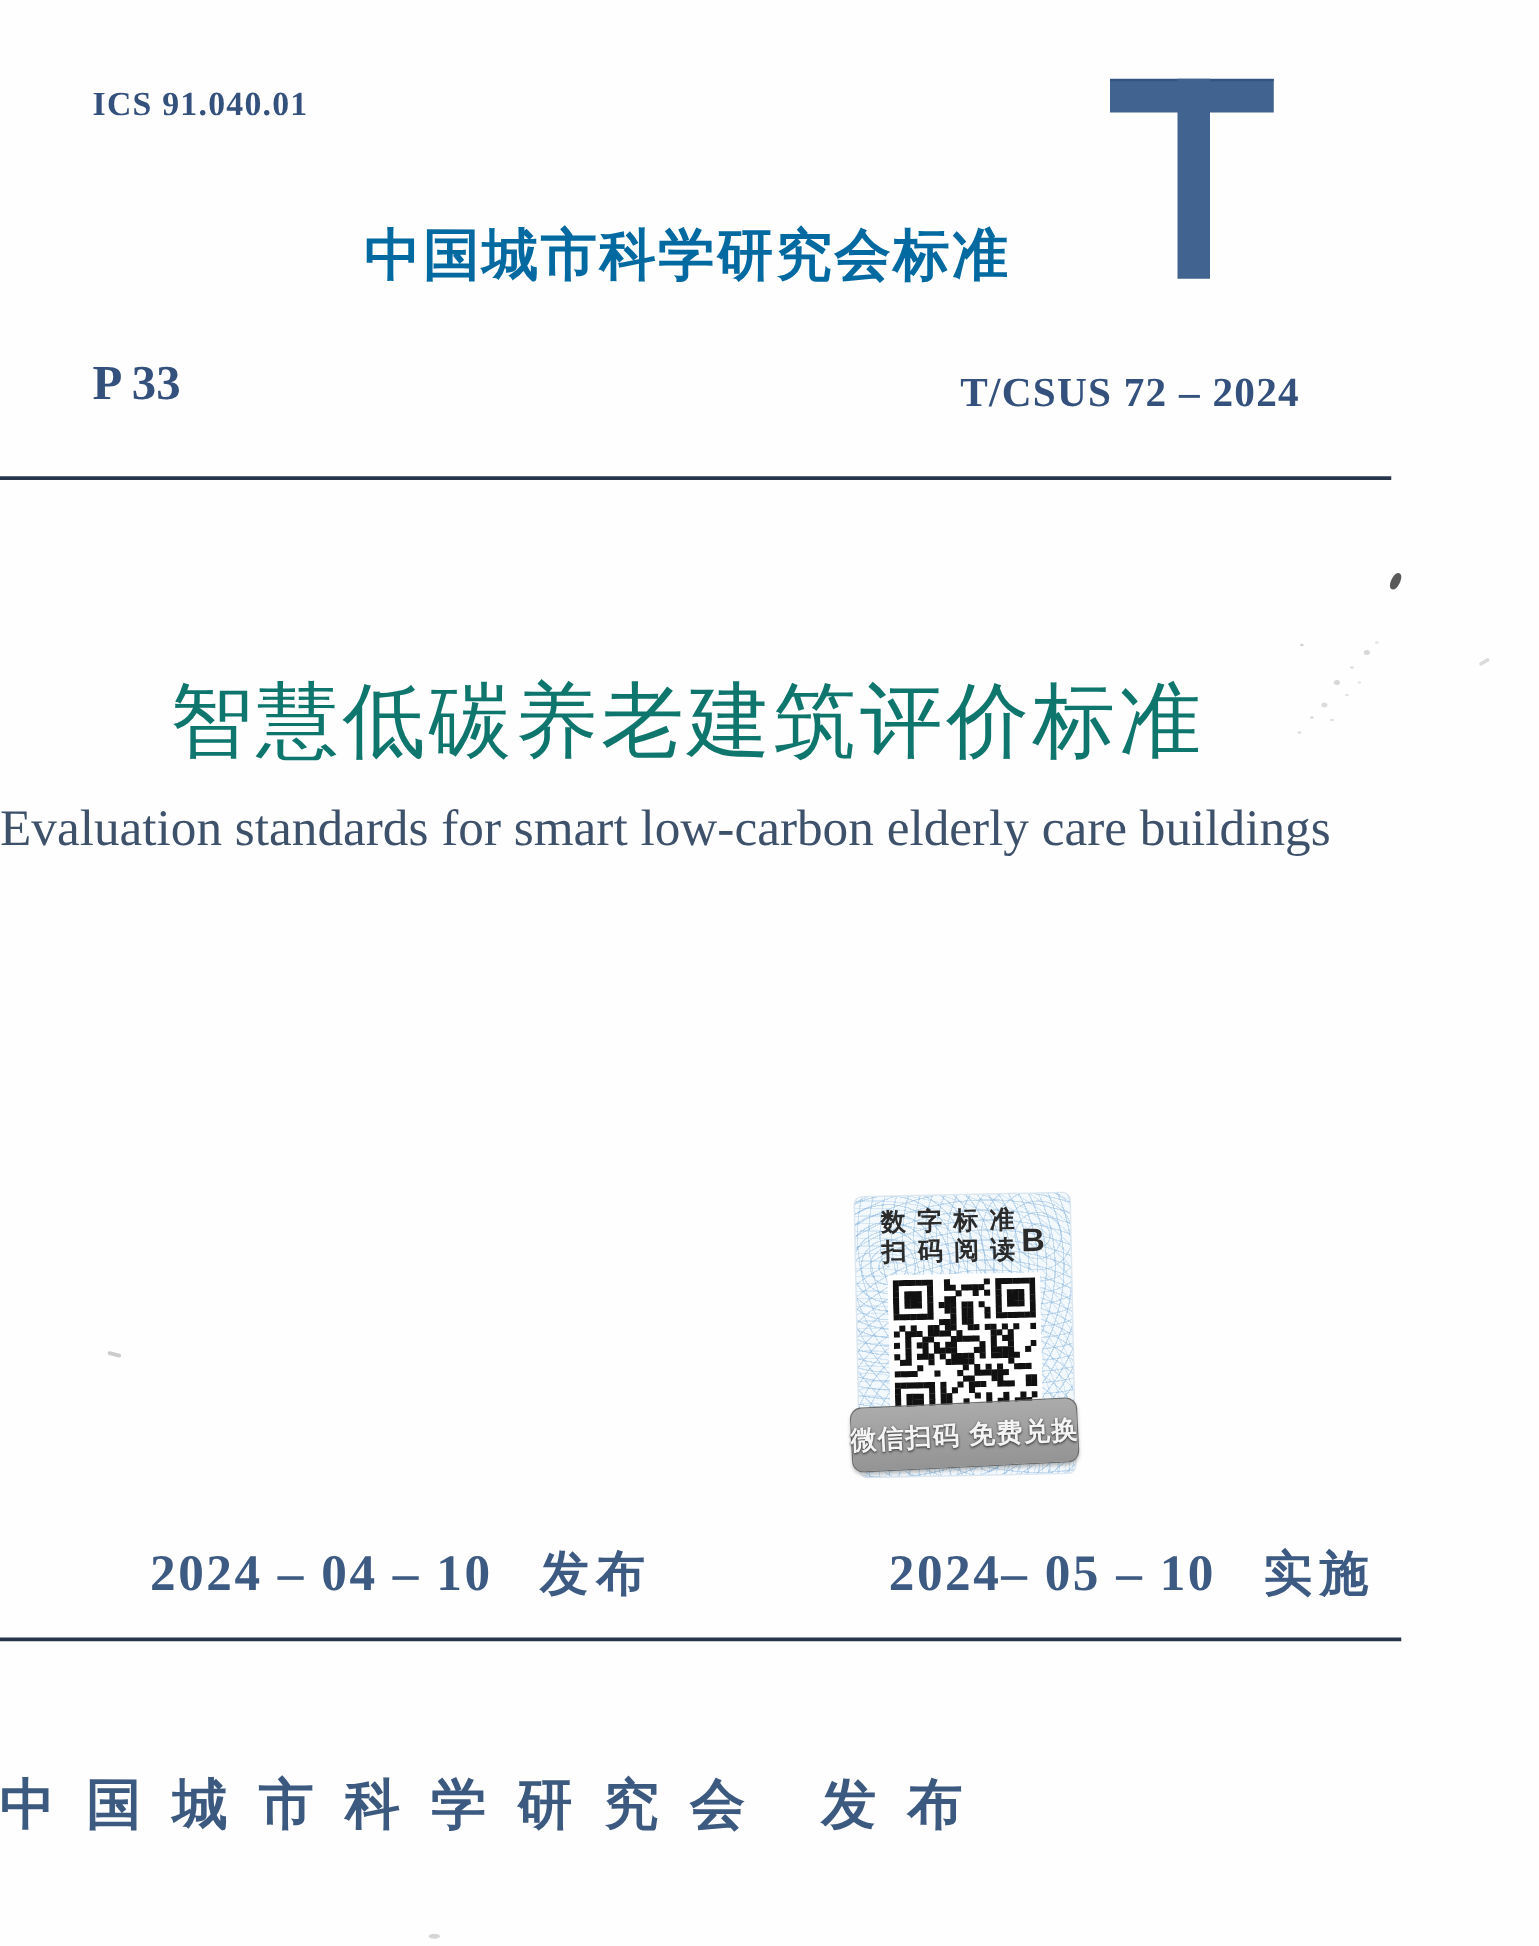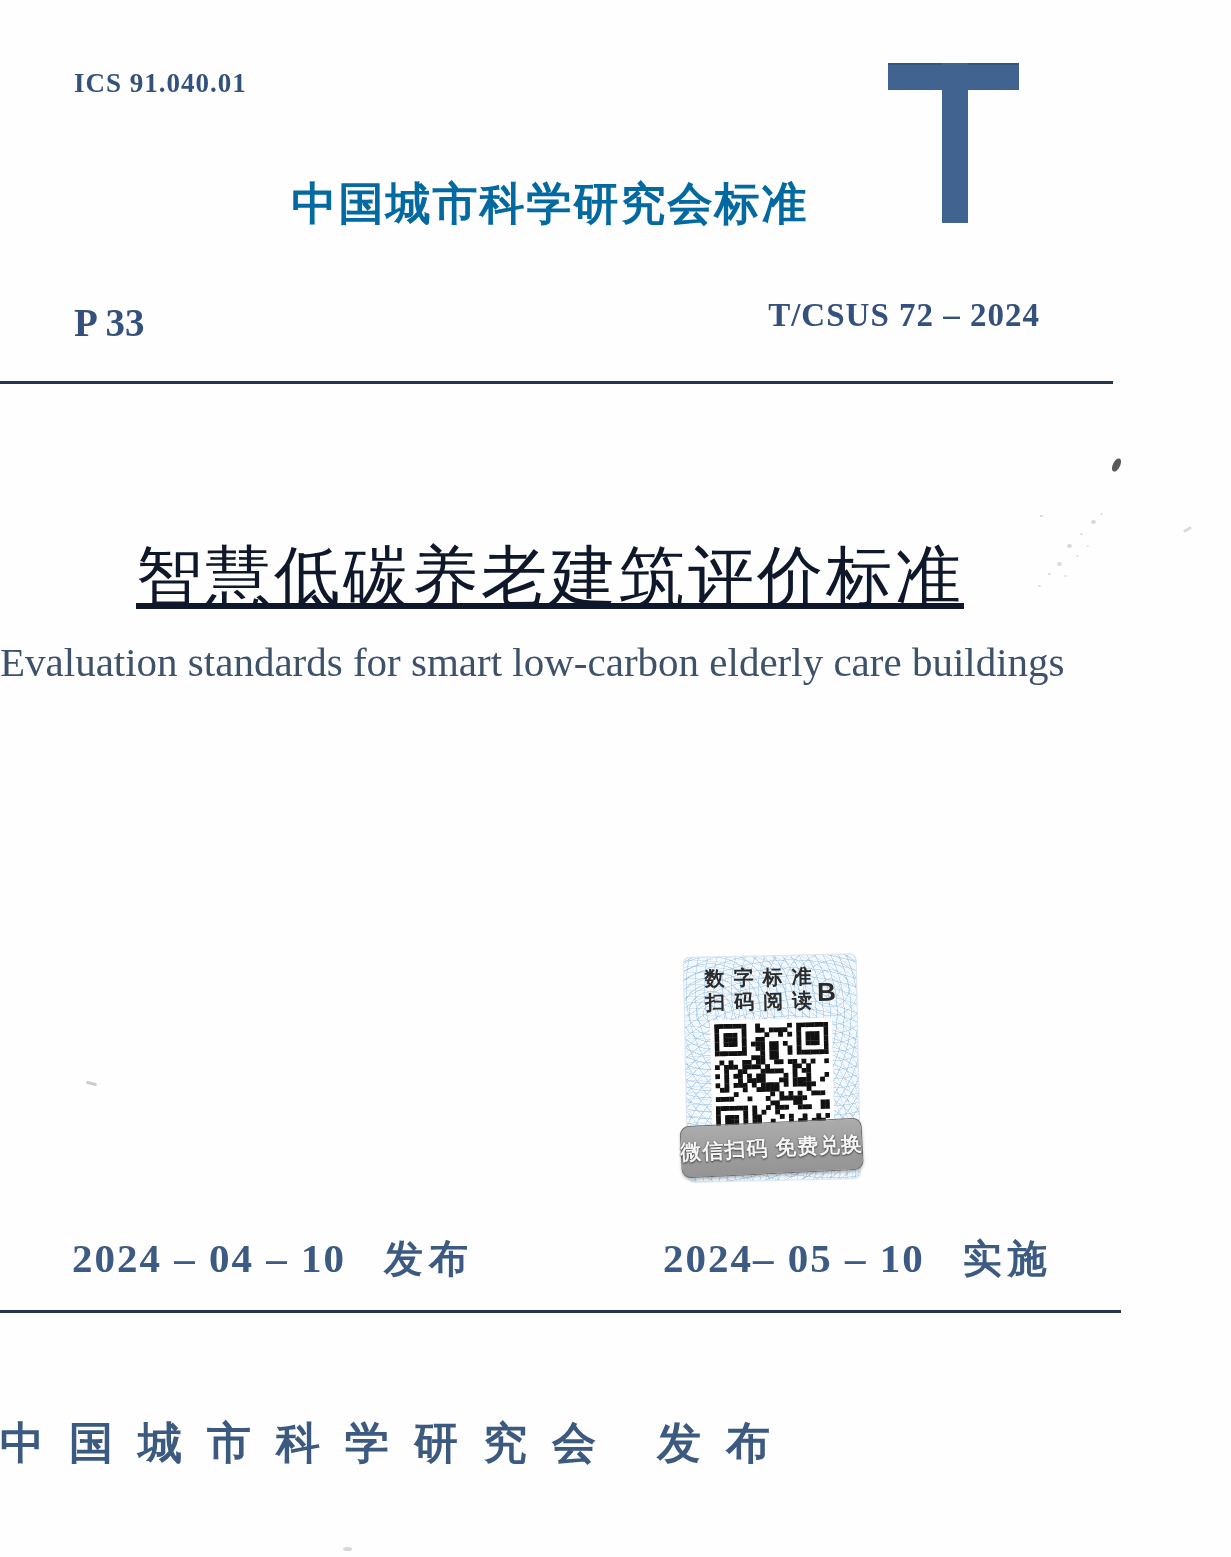--- a/index.html
+++ b/index.html
@@ -23,37 +23,36 @@
   .org-label{
     font-size:45px;font-weight:bold;
     color:#0369a1;letter-spacing:2px;
     font-family:"Liberation Sans", sans-serif;
   }
   .t-logo{left:888px;top:63px;width:131px;height:160px;}
   .t-logo .bar{position:absolute;left:0;top:0;width:131px;height:27px;background:#416390;box-shadow:inset 0 2px 0 #35547e;}
   .t-logo .stem{position:absolute;left:54px;top:0;width:26px;height:160px;background:#416390;}
 
   .p-class{
-    left:74px;top:300px;
+    left:74px;top:284px;
     font-size:39px;font-weight:bold;color:#33517c;
   }
   .std-number{
     right:191px;top:297px;
     font-size:33px;font-weight:bold;color:#33517c;letter-spacing:1px;
   }
   .rule{background:#26354a;height:3px;left:0;}
   .rule-top{top:381px;width:1113px;}
   .rule-bottom{top:1310px;width:1121px;}
 
   
   .title-wrap{left:0;top:532px;width:1100px;text-align:center;}
   .title-zh{
-    font-size:66px;color:#0f172a;letter-spacing:3px;
+    font-size:66px;color:#0f766e;letter-spacing:3px;
     font-family:"Liberation Serif", serif;
-    text-decoration:underline;
   }
   .subtitle-wrap{left:0;top:638px;width:1095px;text-align:left;}
   .title-en{
     font-size:41px;color:#3e516b;
     font-family:"Liberation Serif", serif;
   }
 
   
   .qr-sticker{
     left:686px;top:956px;width:172px;height:224px;
@@ -101,20 +100,21 @@
     letter-spacing:1px;white-space:nowrap;
     text-shadow:0 1px 2px rgba(0,0,0,.6), 0 0 1px rgba(0,0,0,.5);
   }
 
   
   .date-left{left:72px;top:1232px;white-space:nowrap;}
   .date-right{left:663px;top:1232px;white-space:nowrap;}
   .date-num{
     font-size:41px;font-weight:bold;color:#3c5a82;letter-spacing:2px;
     font-family:"Liberation Serif", serif;
+    margin-left:48px;
   }
   .date-label{
     font-size:39px;font-weight:bold;color:#3c5a82;
     font-family:"Liberation Sans", sans-serif;
     margin-left:34px;letter-spacing:6px;
   }
 
   
   .publisher-wrap{left:0;top:1398px;width:1080px;text-align:left;white-space:nowrap;margin-top:16px;}
   .publisher-name{

